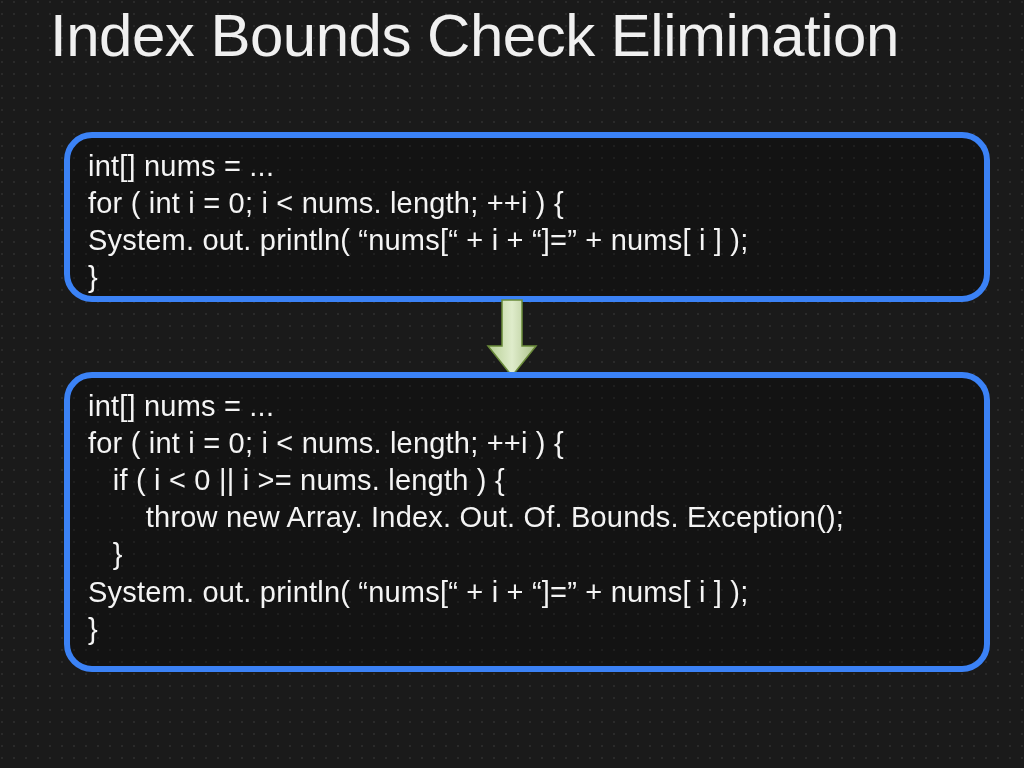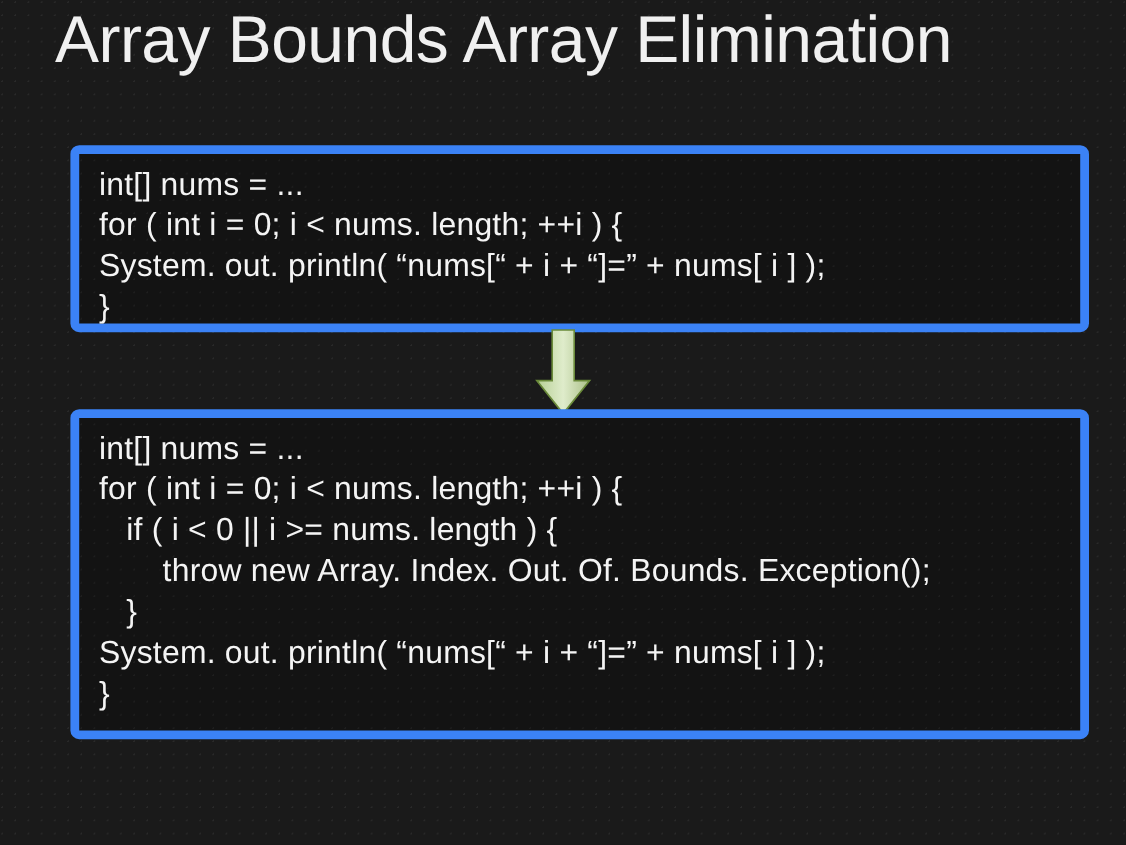--- a/index.html
+++ b/index.html
@@ -21,22 +21,22 @@
     line-height: 1.05;
     letter-spacing: -0.5px;
     position: absolute;
     top: 4px;
     left: 0;
   }
   .code-box {
     position: absolute;
     left: 64px;
     right: 34px;
-    border: 8px solid #3b82f6;
-    border-radius: 8px;
+    border: 6px solid #3b82f6;
+    border-radius: 28px;
     background: rgba(0,0,0,0.25);
     padding: 10px 18px 16px 18px;
     color: #f4f4f4;
     font-family: Arial, Helvetica, sans-serif;
     font-size: 29px;
     line-height: 1.28;
     white-space: pre-wrap;
     letter-spacing: 0.2px;
   }
   #box1 { top: 132px; height: 170px; }
@@ -48,21 +48,21 @@
     height: 78px;
     display: flex;
     justify-content: center;
     align-items: flex-start;
   }
   .arrow-wrap svg { width: 60px; height: 82px; }
 </style>
 </head>
 <body>
 
-<h1 class="slide-title">Array Bounds Array Elimination</h1>
+<h1 class="slide-title">Index Bounds Check Elimination</h1>
 
 <div id="box1" class="code-box">int[] nums = ...
 for ( int i = 0; i &lt; nums. length; ++i ) {
 System. out. println( “nums[“ + i + “]=” + nums[ i ] );
 }</div>
 
 <div class="arrow-wrap">
   <svg viewBox="0 0 60 82">
     <defs>
       <linearGradient id="g1" x1="0" y1="0" x2="1" y2="0">

